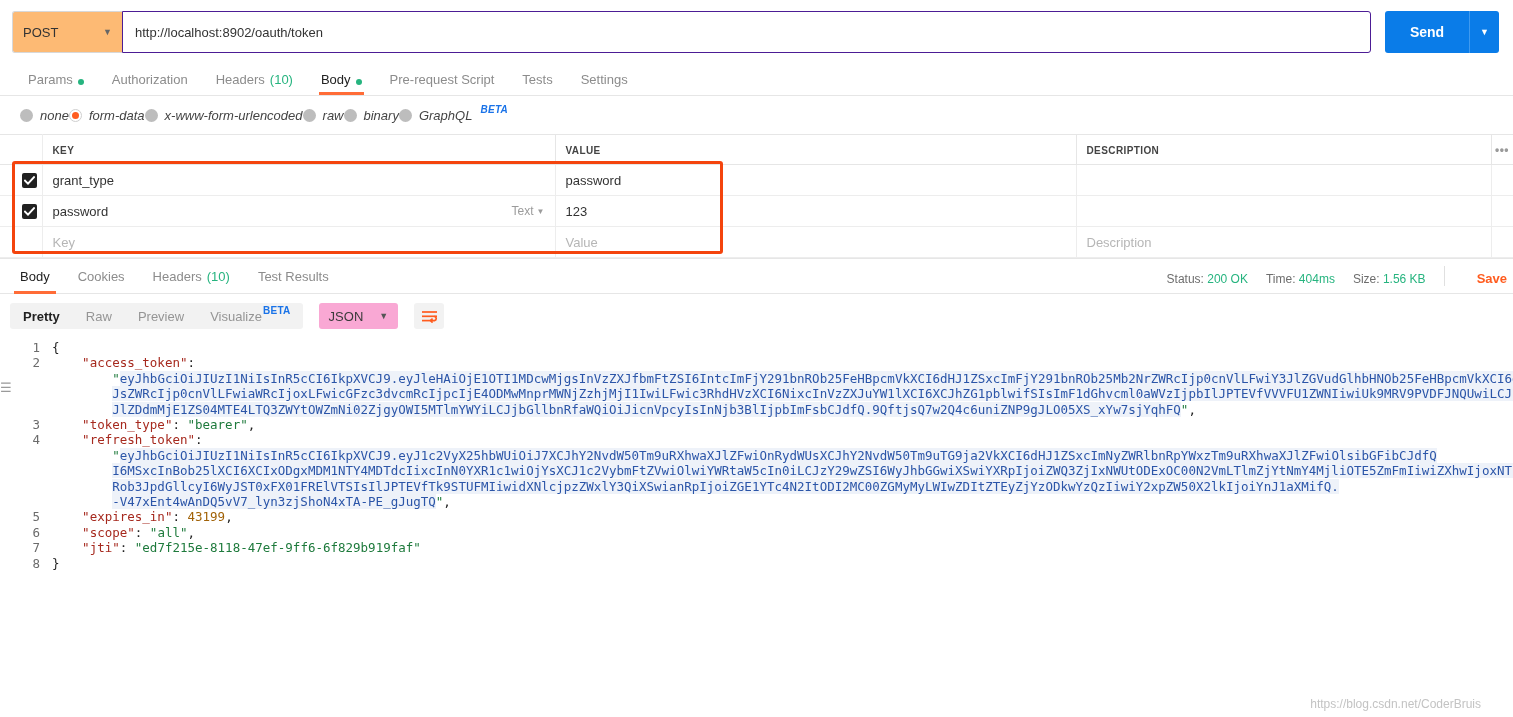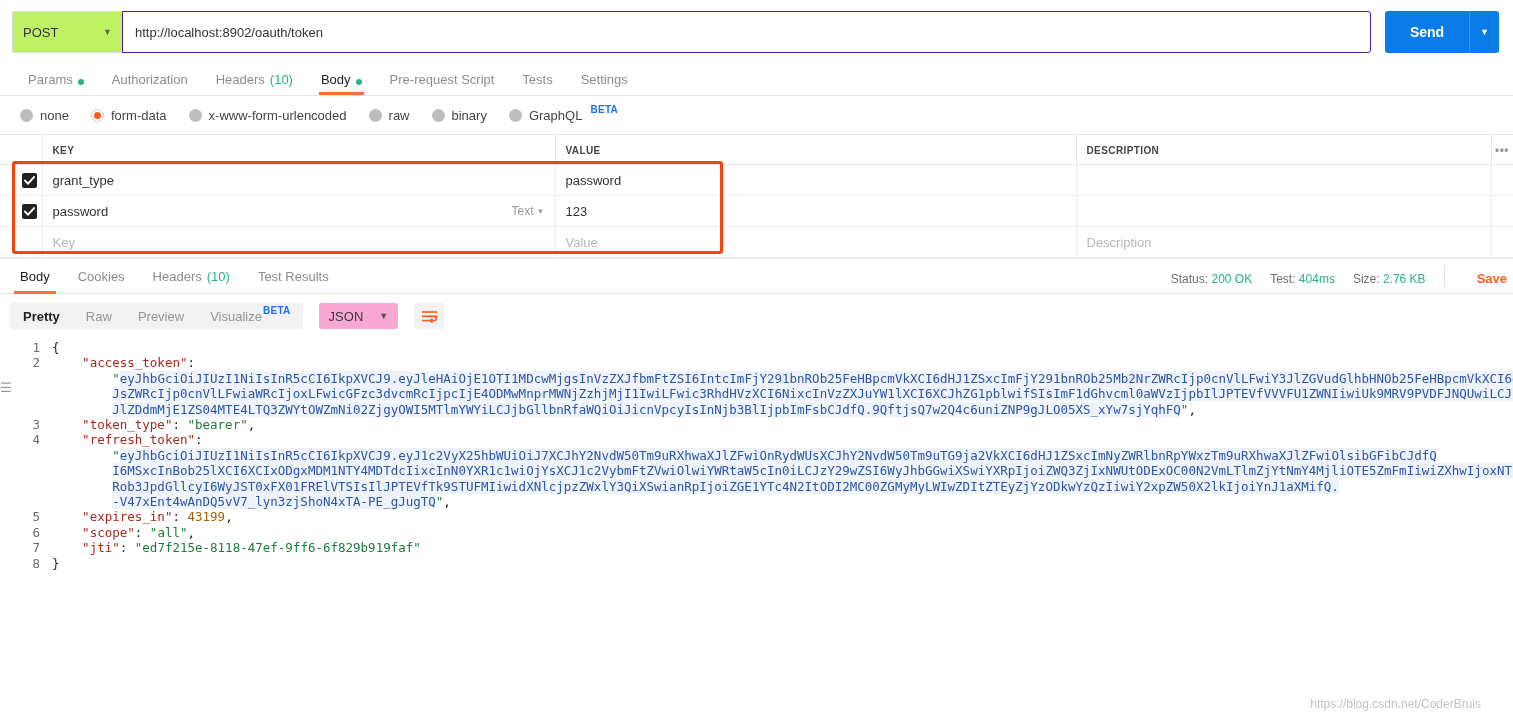--- a/index.html
+++ b/index.html
@@ -18,21 +18,21 @@
   .urlbar {
     display:flex; align-items:center;
     padding:10px 14px 10px 12px;
     height:64px;
   }
   .method-select {
     width:110px; height:42px;
     border:1px solid #d8d8d8;
     border-right:none;
     border-radius:3px 0 0 3px;
-    background:#bef264;
+    background:#fdba74;
     display:flex; align-items:center;
     padding:0 10px;
     font-size:13px; color:#333;
     justify-content:space-between;
     cursor:pointer;
   }
   .method-select .caret { color:#666; font-size:9px; }
   .url-input {
     flex:1; height:42px;
     border:1px solid #4c1d95;
@@ -84,21 +84,21 @@
   .tab-dot {
     width:6px; height:6px; border-radius:50%;
     background:#26b47f; display:inline-block;
     margin-bottom:1px;
   }
   .tab-count { color:#26b47f; }
 
   
   .bodytypes {
     display:flex; align-items:center;
-    height:38px; padding-left:20px; gap:22px;
+    height:38px; padding-left:20px; font-style:italic;
   }
   .radio-item {
     display:flex; align-items:center; gap:7px;
     font-size:13px; color:#444; cursor:pointer;
     position:relative;
   }
   .radio {
     width:13px; height:13px; border-radius:50%;
     background:#bdbdbd; display:inline-block;
     position:relative;
@@ -431,26 +431,26 @@
     <div class="resp-tab">
       <span>Test Results</span>
     </div>
   </div>
   <div class="resp-meta">
     <span>
       <span>Status:</span>
       <b>200 OK</b>
     </span>
     <span>
-      <span>Test:</span>
+      <span>Time:</span>
       <b>404ms</b>
     </span>
     <span>
       <span>Size:</span>
-      <b>2.76 KB</b>
+      <b>1.56 KB</b>
     </span>
     <span class="resp-sep"></span>
     <span class="save-link">Save</span>
   </div>
 </div>
 
 <div class="view-toolbar">
   <div class="seg">
     <div class="seg-item active">
       <span>Pretty</span>

